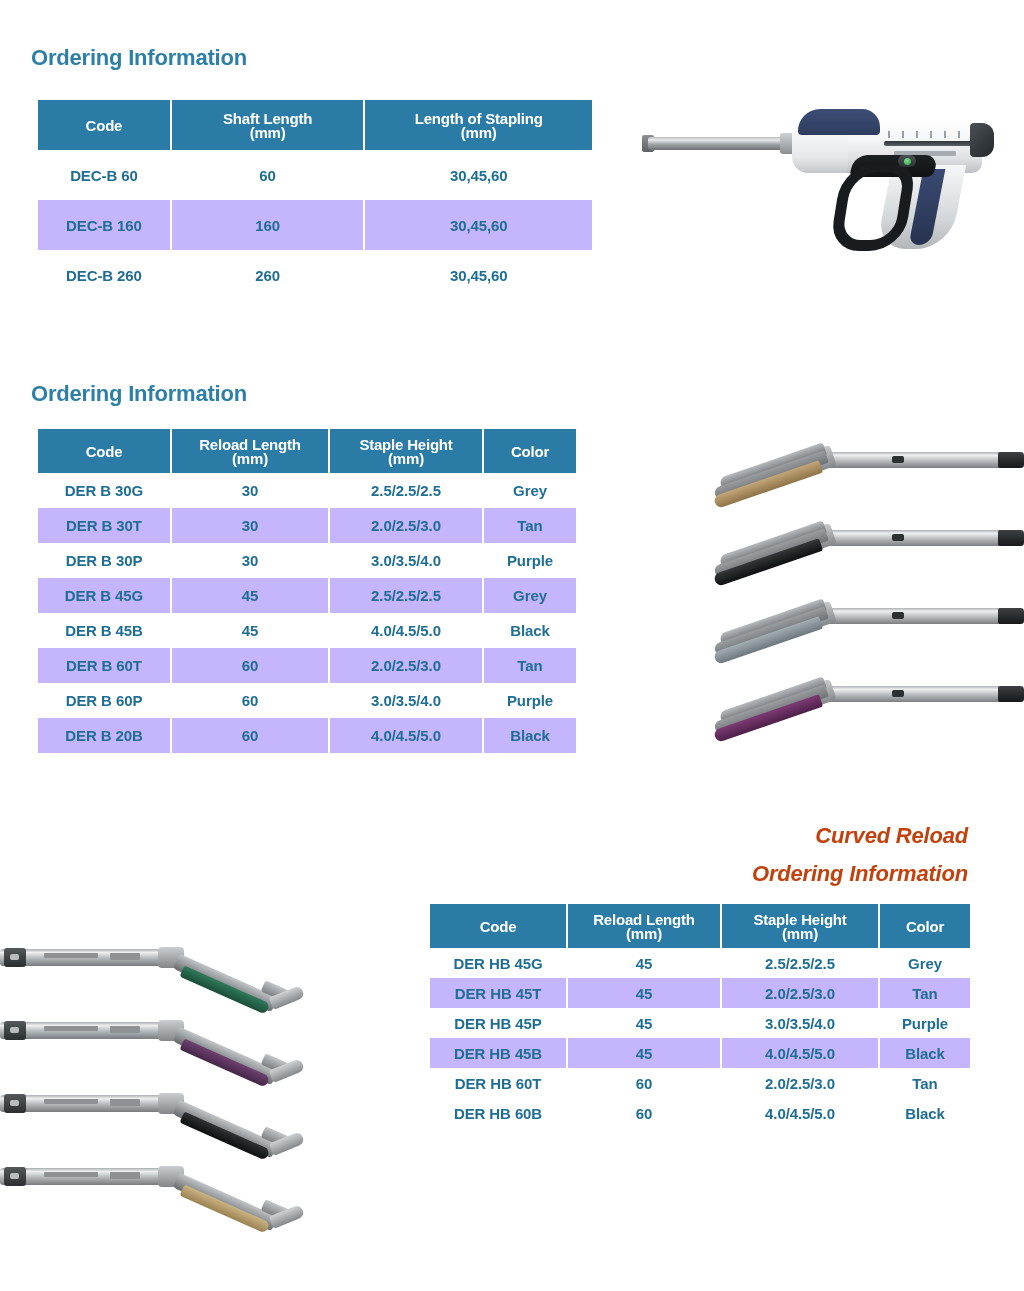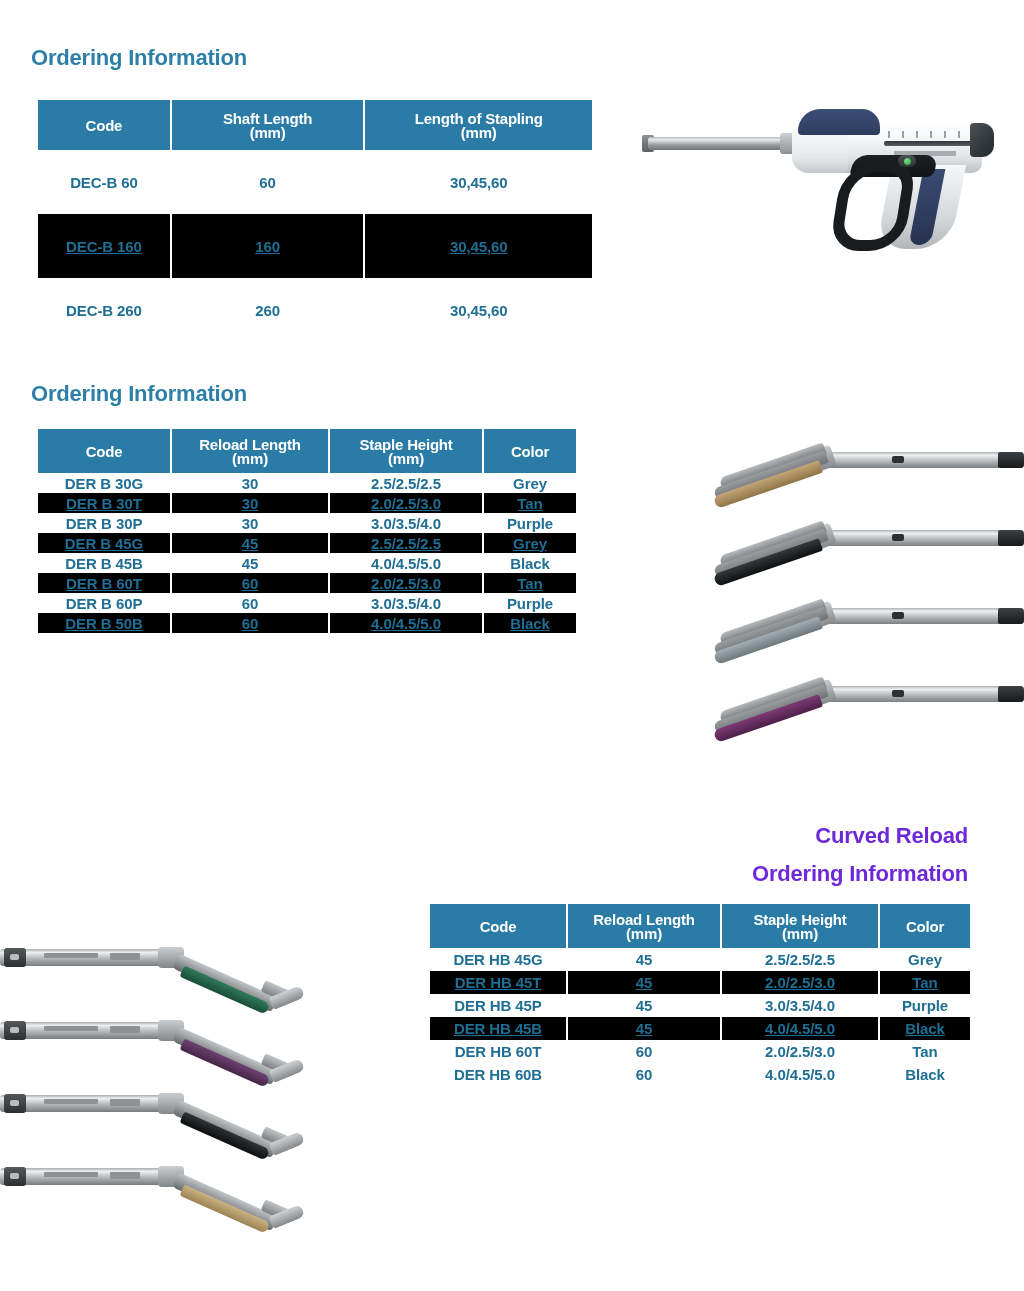--- a/index.html
+++ b/index.html
@@ -23,23 +23,24 @@
     font-weight: bold;
     color: #2d7fa8;
     letter-spacing: -0.2px;
     white-space: nowrap;
   }
   .heading-right {
     position: absolute;
     text-align: right;
     font-size: 22px;
     font-weight: bold;
-    color: #6d28d9;
+    color: #c2410c;
     letter-spacing: -0.2px;
     line-height: 38px;
+    font-style: italic;
   }
 
   
   .tbl {
     position: absolute;
     border-collapse: separate;
     border-spacing: 2px 0;
     table-layout: fixed;
   }
   .tbl th {
@@ -55,37 +56,37 @@
   }
   .tbl td {
     color: #1f6e94;
     font-size: 15px;
     font-weight: bold;
     text-align: center;
     vertical-align: middle;
     letter-spacing: -0.1px;
     background: #ffffff;
   }
-  .tbl tr.alt td { background: #000000; text-decoration: underline; }
+  .tbl tr.alt td { background: #c4b5fd; }
   .tbl .sub { font-size: 15px; font-weight: bold; display: block; margin-top: -3px; }
 
   
   #table-device { left: 36px; top: 100px; width: 558px; }
   #table-device th { height: 50px; }
-  #table-device td { height: 64px; }
+  #table-device td { height: 50px; }
 
   
   #table-straight { left: 36px; top: 429px; width: 536px; }
   #table-straight th { height: 44px; }
-  #table-straight td { height: 20px; }
+  #table-straight td { height: 35px; }
 
   
   #table-curved { left: 428px; top: 904px; width: 538px; }
   #table-curved th { height: 44px; }
-  #table-curved td { height: 23px; }
+  #table-curved td { height: 30px; }
 
   
   .art { position: absolute; }
 
   
   #art-stapler { left: 640px; top: 95px; width: 372px; height: 182px; }
 
   .stp-shaft {
     position: absolute; left: 8px; top: 42px; width: 152px; height: 13px;
     background: linear-gradient(to bottom,#b9bcbe 0%,#e8eaec 22%,#9b9ea1 60%,#6f7376 100%);
@@ -405,21 +406,21 @@
         <td>2.0/2.5/3.0</td>
         <td>Tan</td>
       </tr>
       <tr>
         <td>DER B 60P</td>
         <td>60</td>
         <td>3.0/3.5/4.0</td>
         <td>Purple</td>
       </tr>
       <tr class="alt">
-        <td>DER B 50B</td>
+        <td>DER B 20B</td>
         <td>60</td>
         <td>4.0/4.5/5.0</td>
         <td>Black</td>
       </tr>
     </tbody>
   </table>
 
   <div class="art" id="art-straight">
     <div class="sr" style="top:0px;">
       <div class="sr-shaft"></div>

